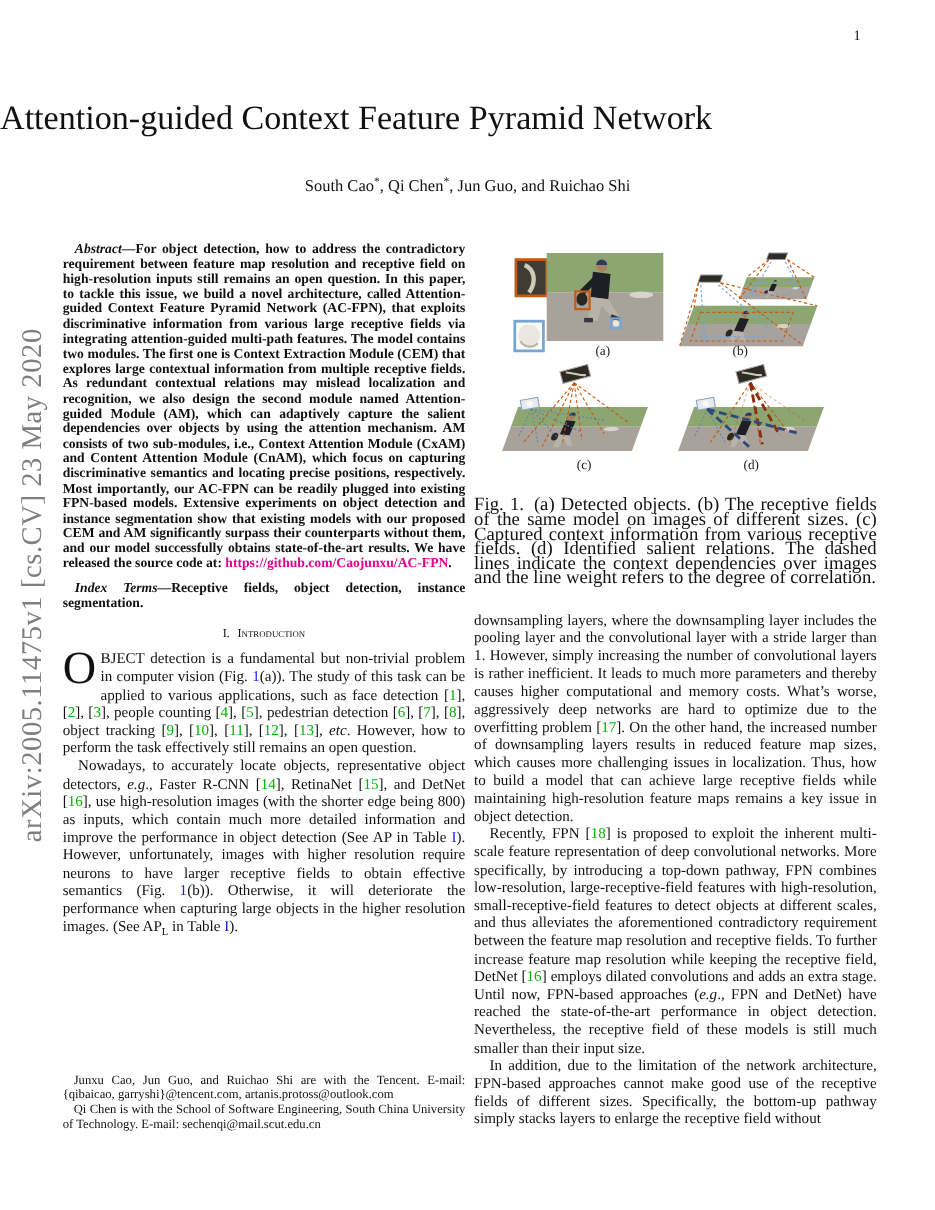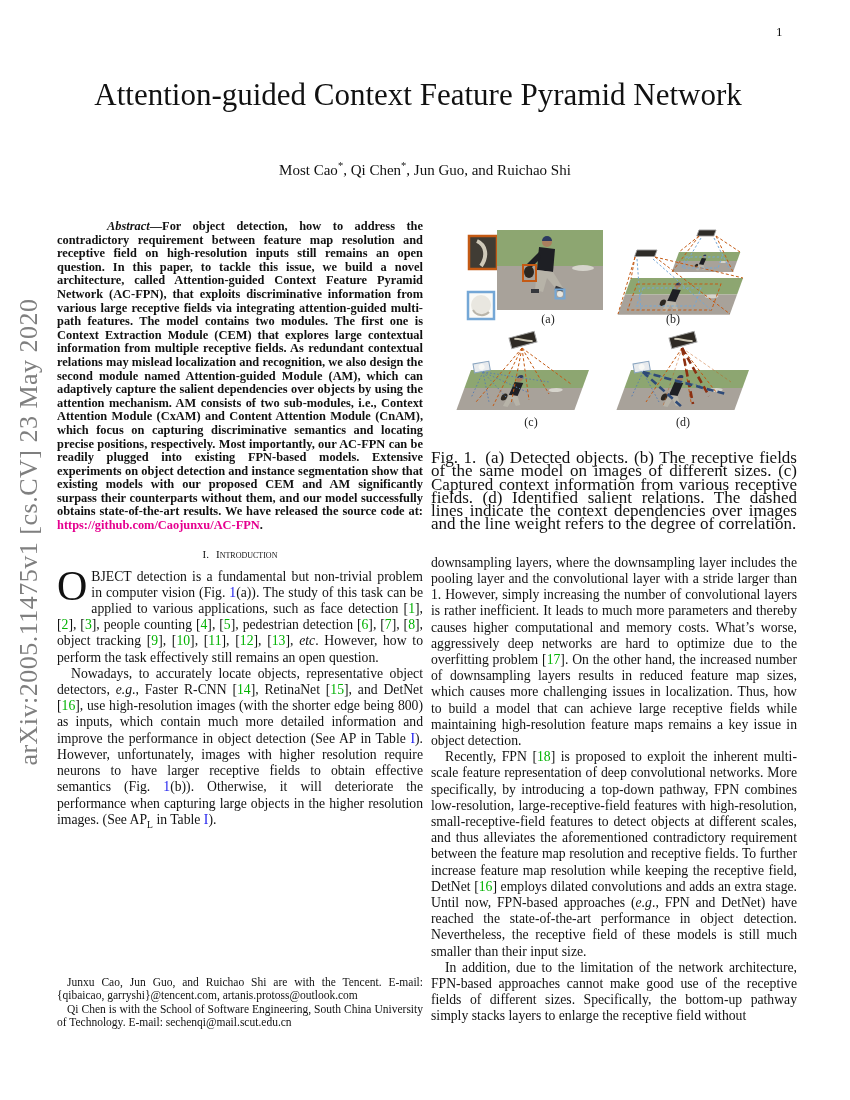--- a/index.html
+++ b/index.html
@@ -17,21 +17,21 @@
   .page{
     position:relative;width:850px;height:1100px;background:#ffffff;overflow:hidden;
     font-family:"Liberation Serif","DejaVu Serif",serif;color:var(--ink);
   }
   .page-number{position:absolute;top:24px;left:776px;font-size:13px;}
   .arxiv-watermark{
     position:absolute;top:532px;left:14px;transform:rotate(-90deg) translateX(-50%);
     transform-origin:0 0;white-space:nowrap;font-size:26px;color:var(--watermark-gray);
     letter-spacing:0.5px;
   }
-  .title-block{position:absolute;top:72px;left:0;width:836px;text-align:center;}
+  .title-block{position:absolute;top:84px;left:0;width:836px;}
   .paper-title{font-size:31px;line-height:45px;font-weight:normal;margin:0;}
   .authors-line{position:absolute;top:160px;left:0;width:850px;text-align:center;font-size:15px;}
   .col{position:absolute;width:366px;text-align:justify;}
   .col-left{left:57px;top:220px;}
   .col-right{left:431px;top:226px;}
   .abstract,.index-terms{
     font-size:12.4px;line-height:13.6px;font-weight:bold;margin:0;
   }
   .abstract{text-indent:11px;}
   .index-terms{text-indent:11px;margin-top:9px;}
@@ -39,21 +39,21 @@
     text-align:center;font-size:11px;margin-top:15px;margin-bottom:9px;
     font-variant:small-caps;font-weight:normal;
   }
   .section-heading .sec-num{font-variant:normal;margin-right:7px;}
   .body-par{font-size:13.7px;line-height:16.2px;margin:0;}
   .body-par.indent{text-indent:14px;}
   .dropcap{
     float:left;font-size:42px;line-height:33px;padding-right:4px;padding-top:1px;
   }
   .seg-i{font-style:italic;}
-  .seg-bi{font-style:italic;font-weight:bold;margin-left:39px;}
+  .seg-bi{font-style:italic;font-weight:bold;}
   .seg-cite{color:var(--citation-green);}
   .seg-ref{color:var(--ref-blue);}
   .seg-url{color:var(--url-magenta);font-weight:bold;}
   .seg-sub{vertical-align:sub;font-size:70%;}
   .seg-sup{vertical-align:super;font-size:70%;}
   .footnote{
     position:absolute;left:57px;top:976px;width:366px;text-align:justify;
     font-size:11.5px;line-height:13.4px;
   }
   .footnote p{margin:0;text-indent:10px;}
@@ -77,24 +77,25 @@
 <div class="page">
 
   <div class="page-number">1</div>
 
   <div class="arxiv-watermark">arXiv:2005.11475v1  [cs.CV]  23 May 2020</div>
 
   <div class="title-block">
     <h1 class="paper-title"><span>Attention-guided Context Feature Pyramid Network</span><br></h1>
   </div>
 
-  <div class="authors-line"><span>Most Cao</span><span class="seg-sup">*</span><span>, Qi Chen</span><span class="seg-sup">*</span><span>, Jun Guo, and Ruichao Shi</span></div>
+  <div class="authors-line"><span>South Cao</span><span class="seg-sup">*</span><span>, Qi Chen</span><span class="seg-sup">*</span><span>, Jun Guo, and Ruichao Shi</span></div>
 
   <div class="col col-left">
     <p class="abstract"><span class="seg-bi">Abstract</span><span>—For object detection, how to address the contradictory requirement between feature map resolution and receptive field on high-resolution inputs still remains an open question. In this paper, to tackle this issue, we build a novel architecture, called Attention-guided Context Feature Pyramid Network (AC-FPN), that exploits discriminative information from various large receptive fields via integrating attention-guided multi-path features. The model contains two modules. The first one is Context Extraction Module (CEM) that explores large contextual information from multiple receptive fields. As redundant contextual relations may mislead localization and recognition, we also design the second module named Attention-guided Module (AM), which can adaptively capture the salient dependencies over objects by using the attention mechanism. AM consists of two sub-modules, i.e., Context Attention Module (CxAM) and Content Attention Module (CnAM), which focus on capturing discriminative semantics and locating precise positions, respectively. Most importantly, our AC-FPN can be readily plugged into existing FPN-based models. Extensive experiments on object detection and instance segmentation show that existing models with our proposed CEM and AM significantly surpass their counterparts without them, and our model successfully obtains state-of-the-art results. We have released the source code at: </span><span class="seg-url">https://github.com/Caojunxu/AC-FPN</span><span>.</span></p>
+    <p class="index-terms"><span class="seg-bi">Index Terms</span><span>—Receptive fields, object detection, instance segmentation.</span></p>
 
     <h2 class="section-heading"><span class="sec-num">I.</span><span>Introduction</span></h2>
 
     <p class="body-par"><span class="dropcap">O</span><span><span>BJECT detection is a fundamental but non-trivial problem in computer vision (Fig. </span><span class="seg-ref">1</span><span>(a)). The study of this task can be applied to various applications, such as face detection [</span><span class="seg-cite">1</span><span>], [</span><span class="seg-cite">2</span><span>], [</span><span class="seg-cite">3</span><span>], people counting [</span><span class="seg-cite">4</span><span>], [</span><span class="seg-cite">5</span><span>], pedestrian detection [</span><span class="seg-cite">6</span><span>], [</span><span class="seg-cite">7</span><span>], [</span><span class="seg-cite">8</span><span>], object tracking [</span><span class="seg-cite">9</span><span>], [</span><span class="seg-cite">10</span><span>], [</span><span class="seg-cite">11</span><span>], [</span><span class="seg-cite">12</span><span>], [</span><span class="seg-cite">13</span><span>], </span><span class="seg-i">etc</span><span>. However, how to perform the task effectively still remains an open question.</span></span></p>
     <p class="body-par indent"><span>Nowadays, to accurately locate objects, representative object detectors, </span><span class="seg-i">e.g</span><span>., Faster R-CNN [</span><span class="seg-cite">14</span><span>], RetinaNet [</span><span class="seg-cite">15</span><span>], and DetNet [</span><span class="seg-cite">16</span><span>], use high-resolution images (with the shorter edge being 800) as inputs, which contain much more detailed information and improve the performance in object detection (See AP in Table </span><span class="seg-ref">I</span><span>). However, unfortunately, images with higher resolution require neurons to have larger receptive fields to obtain effective semantics (Fig. </span><span class="seg-ref">1</span><span>(b)). Otherwise, it will deteriorate the performance when capturing large objects in the higher resolution images. (See AP</span><span class="seg-sub">L</span><span> in Table </span><span class="seg-ref">I</span><span>).</span></p>
   </div>
 
   <div class="footnote">
     <p>Junxu Cao, Jun Guo, and Ruichao Shi are with the Tencent. E-mail: {qibaicao, garryshi}@tencent.com, artanis.protoss@outlook.com</p>
     <p>Qi Chen is with the School of Software Engineering, South China University of Technology. E-mail: sechenqi@mail.scut.edu.cn</p>

